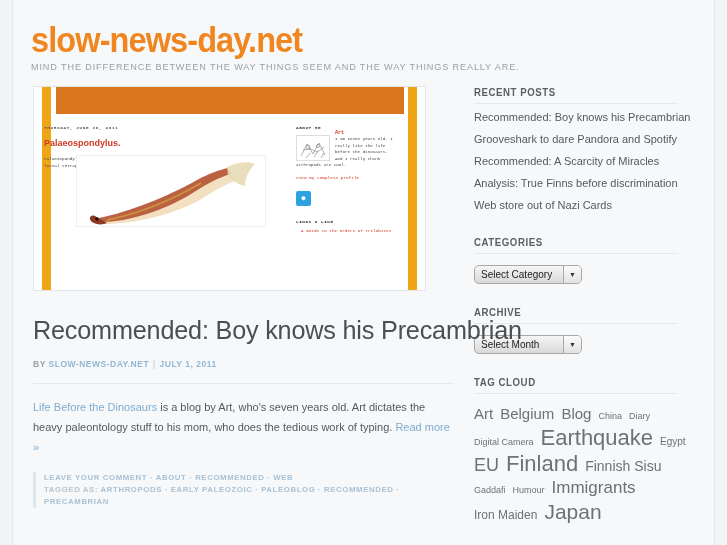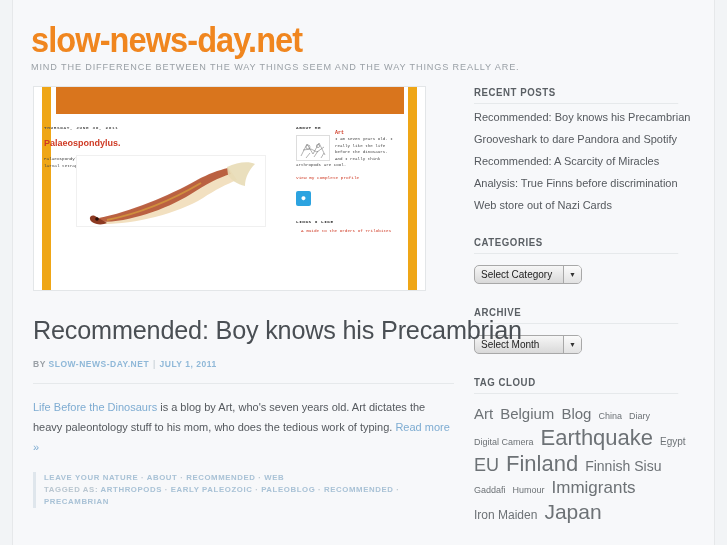--- a/index.html
+++ b/index.html
@@ -266,21 +266,21 @@
       </div>
 
       <hr class="divider">
 
       <p class="excerpt">
         <a>Life Before the Dinosaurs</a><span> is a blog by Art, who's seven years old. Art dictates the heavy paleontology stuff to his mom, who does the tedious work of typing. </span><a>Read more »</a>
       </p>
 
       <div class="meta">
         <div>
-          <a>LEAVE YOUR NATURE</a><span class="lbl"> · </span><a>ABOUT</a><span class="lbl"> · </span><a>RECOMMENDED</a><span class="lbl"> · </span><a>WEB</a>
+          <a>LEAVE YOUR COMMENT</a><span class="lbl"> · </span><a>ABOUT</a><span class="lbl"> · </span><a>RECOMMENDED</a><span class="lbl"> · </span><a>WEB</a>
         </div>
         <div>
           <span class="lbl">TAGGED AS:</span>
           <a>ARTHROPODS</a><span class="lbl"> · </span><a>EARLY PALEOZOIC</a><span class="lbl"> · </span><a>PALEOBLOG</a><span class="lbl"> · </span><a>RECOMMENDED</a><span class="lbl"> · </span><a>PRECAMBRIAN</a>
         </div>
       </div>
 
     </div>
 
     <div class="side">

